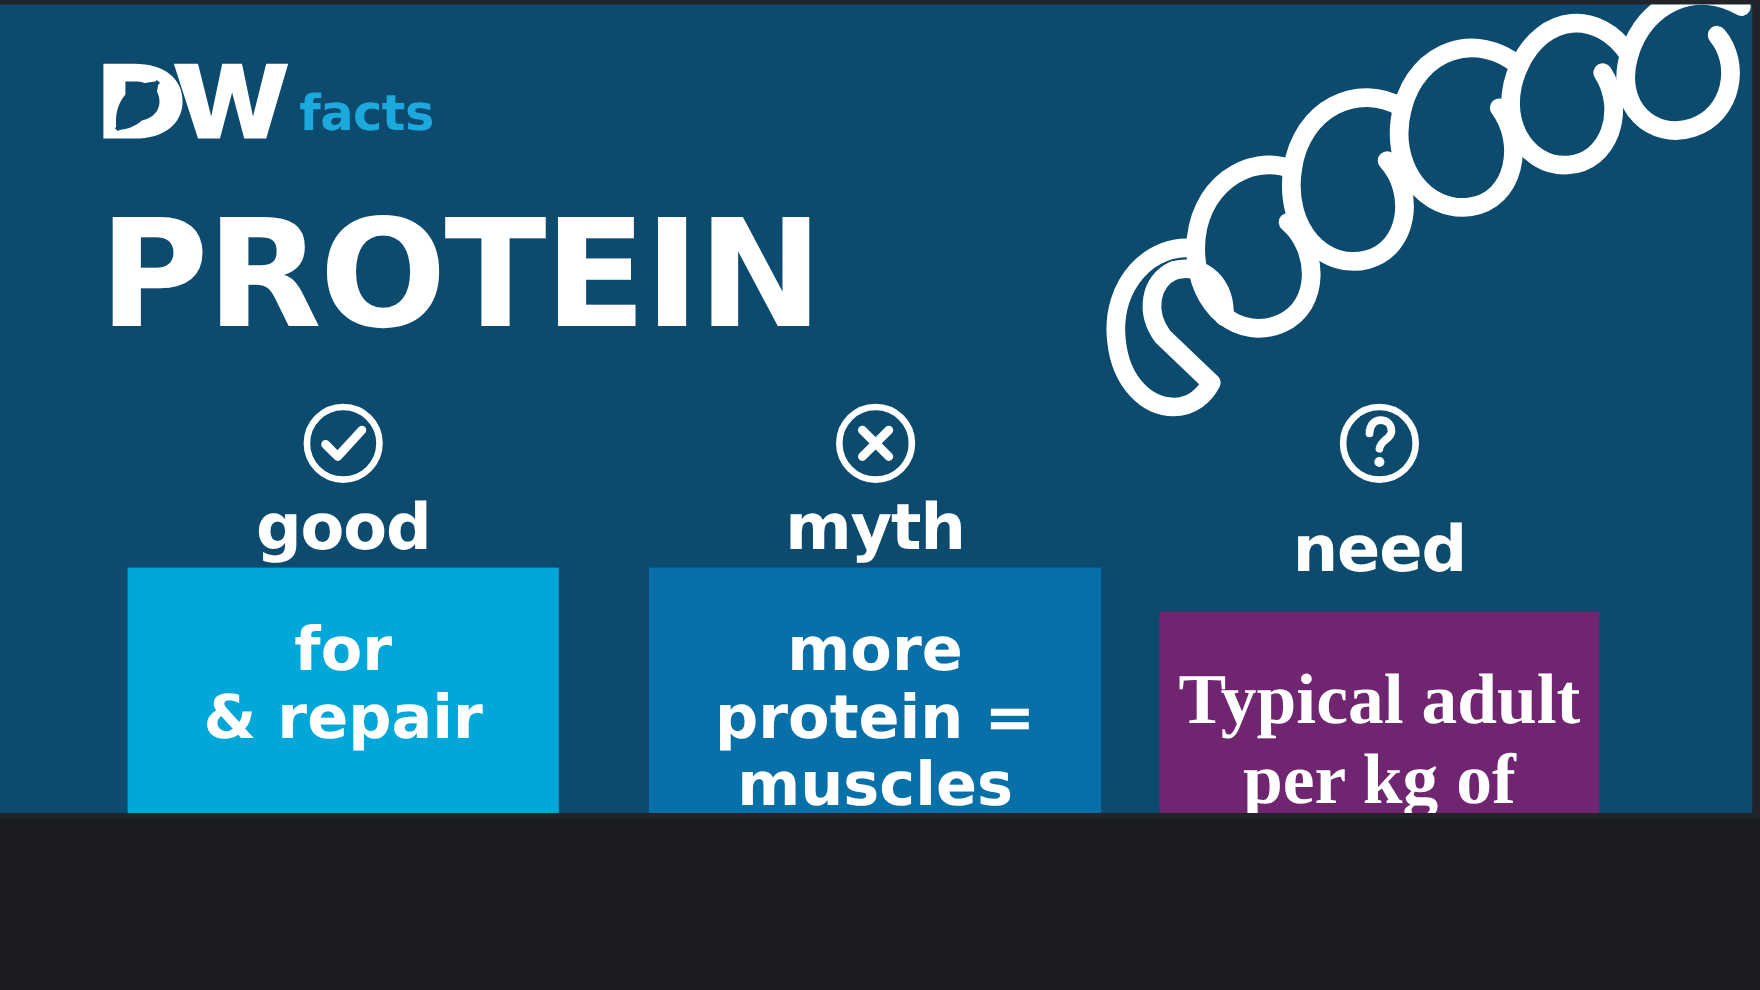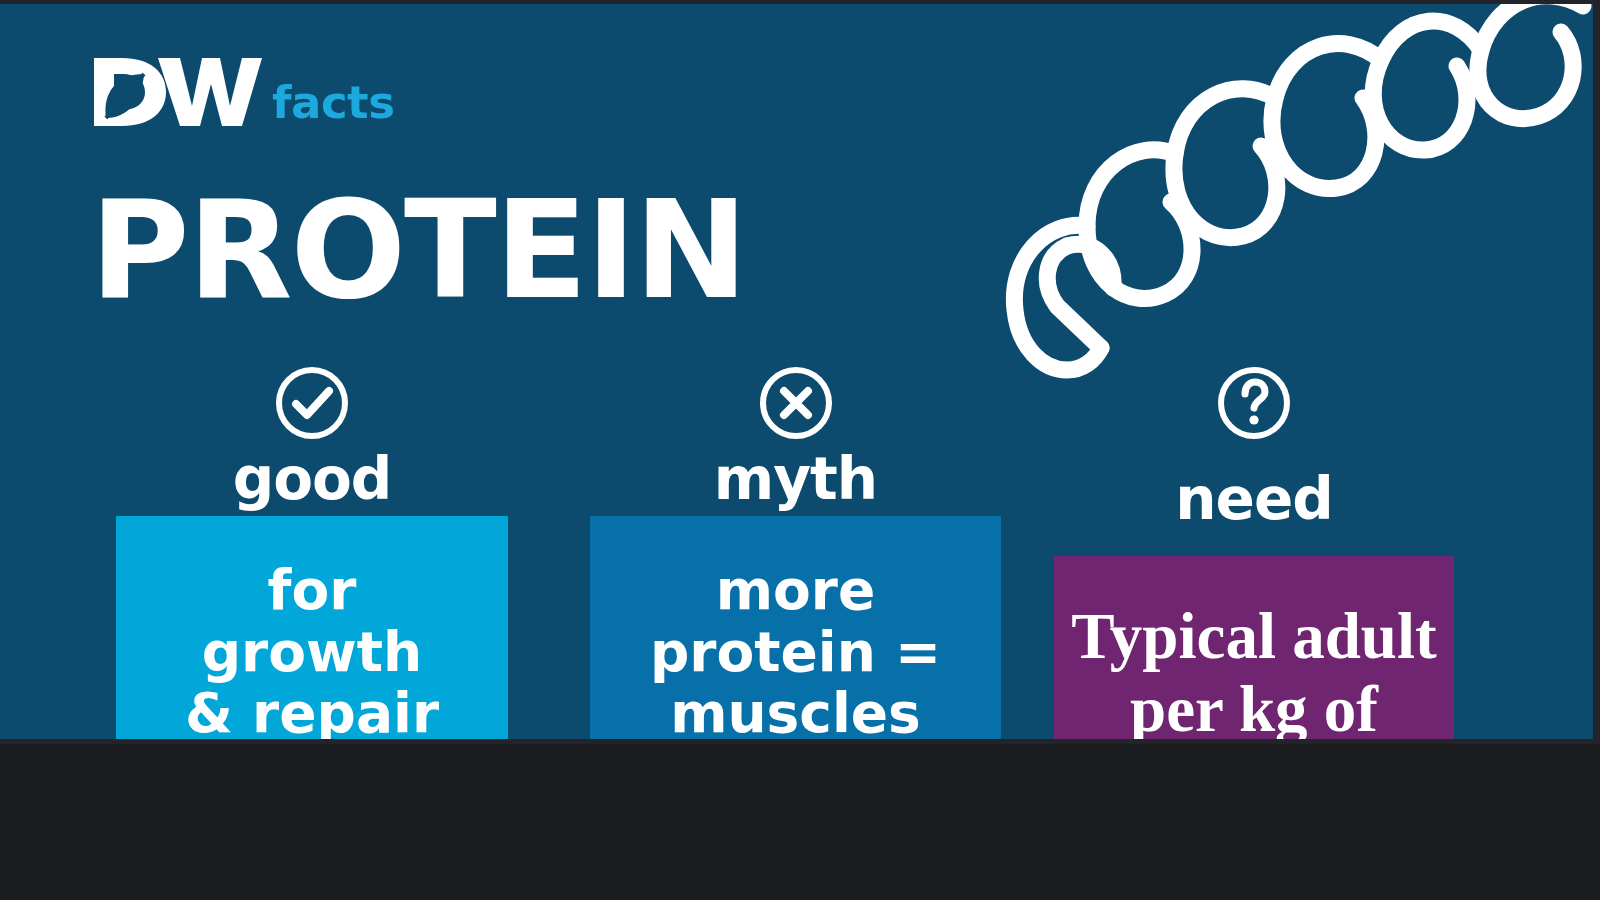--- a/index.html
+++ b/index.html
@@ -168,21 +168,20 @@
   </svg>
 
   <div class="column" id="col-good">
     <svg class="col-icon" width="78" height="78" viewBox="0 0 78 78" aria-hidden="true">
       <circle cx="39" cy="39" r="33" fill="none" stroke="#ffffff" stroke-width="6"></circle>
       <path d="M23 40 L34 51 L56 27" fill="none" stroke="#ffffff" stroke-width="8" stroke-linecap="round" stroke-linejoin="round"></path>
     </svg>
     <div class="col-label">good</div>
     <div class="col-box" id="box-good">
       <span class="box-line">for</span>
-      <span class="box-line">growth</span>
       <span class="box-line">&amp; repair</span>
     </div>
   </div>
 
   <div class="column" id="col-myth">
     <svg class="col-icon" width="78" height="78" viewBox="0 0 78 78" aria-hidden="true">
       <circle cx="39" cy="39" r="33" fill="none" stroke="#ffffff" stroke-width="6"></circle>
       <path d="M27 27 L51 51 M51 27 L27 51" fill="none" stroke="#ffffff" stroke-width="8" stroke-linecap="round"></path>
     </svg>
     <div class="col-label">myth</div>

